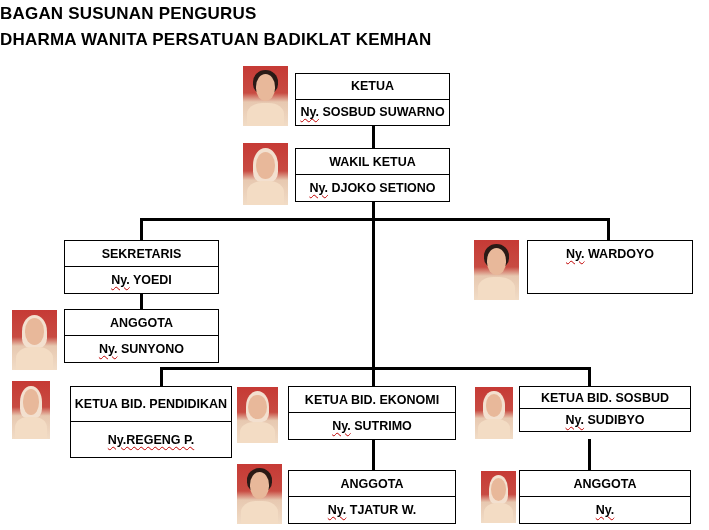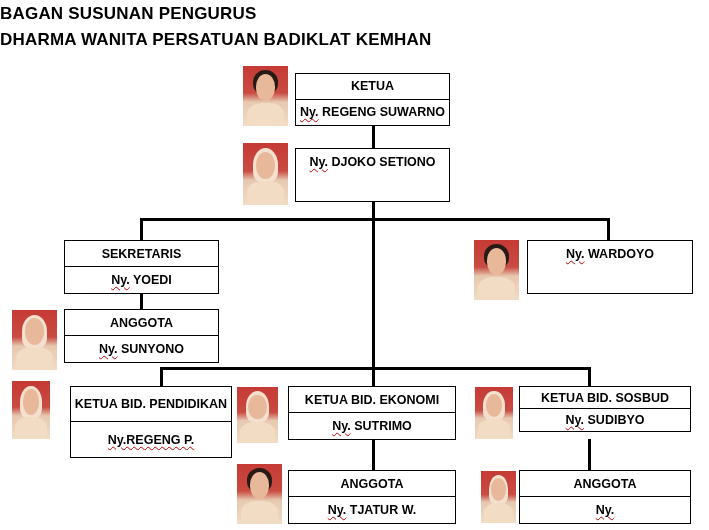--- a/index.html
+++ b/index.html
@@ -42,30 +42,31 @@
 
 <div class="photo" style="left:243px; top:66px; width:45px; height:60px;">
   <div class="hair"></div>
     <div class="head"></div>
     <div class="body"></div>
 </div>
 <div class="box" style="left:295px; top:73px; width:155px; height:53px;">
   <div class="row top">KETUA</div>
   <div class="row name">
       <span class="ny">Ny.</span>
-      <span style="white-space:pre"> REGENG SUWARNO</span>
+      <span style="white-space:pre"> SOSBUD SUWARNO</span>
     </div>
 </div>
 
 <div class="photo hijab" style="left:243px; top:143px; width:45px; height:62px;">
   <div class="hair"></div>
     <div class="head"></div>
     <div class="body"></div>
 </div>
 <div class="box" style="left:295px; top:148px; width:155px; height:54px;">
+  <div class="row top">WAKIL KETUA</div>
   <div class="row name">
       <span class="ny">Ny.</span>
       <span style="white-space:pre"> DJOKO SETIONO</span>
     </div>
 </div>
 
 <div class="box" style="left:64px; top:240px; width:155px; height:54px;">
   <div class="row top">SEKRETARIS</div>
   <div class="row name">
       <span class="ny">Ny.</span>

